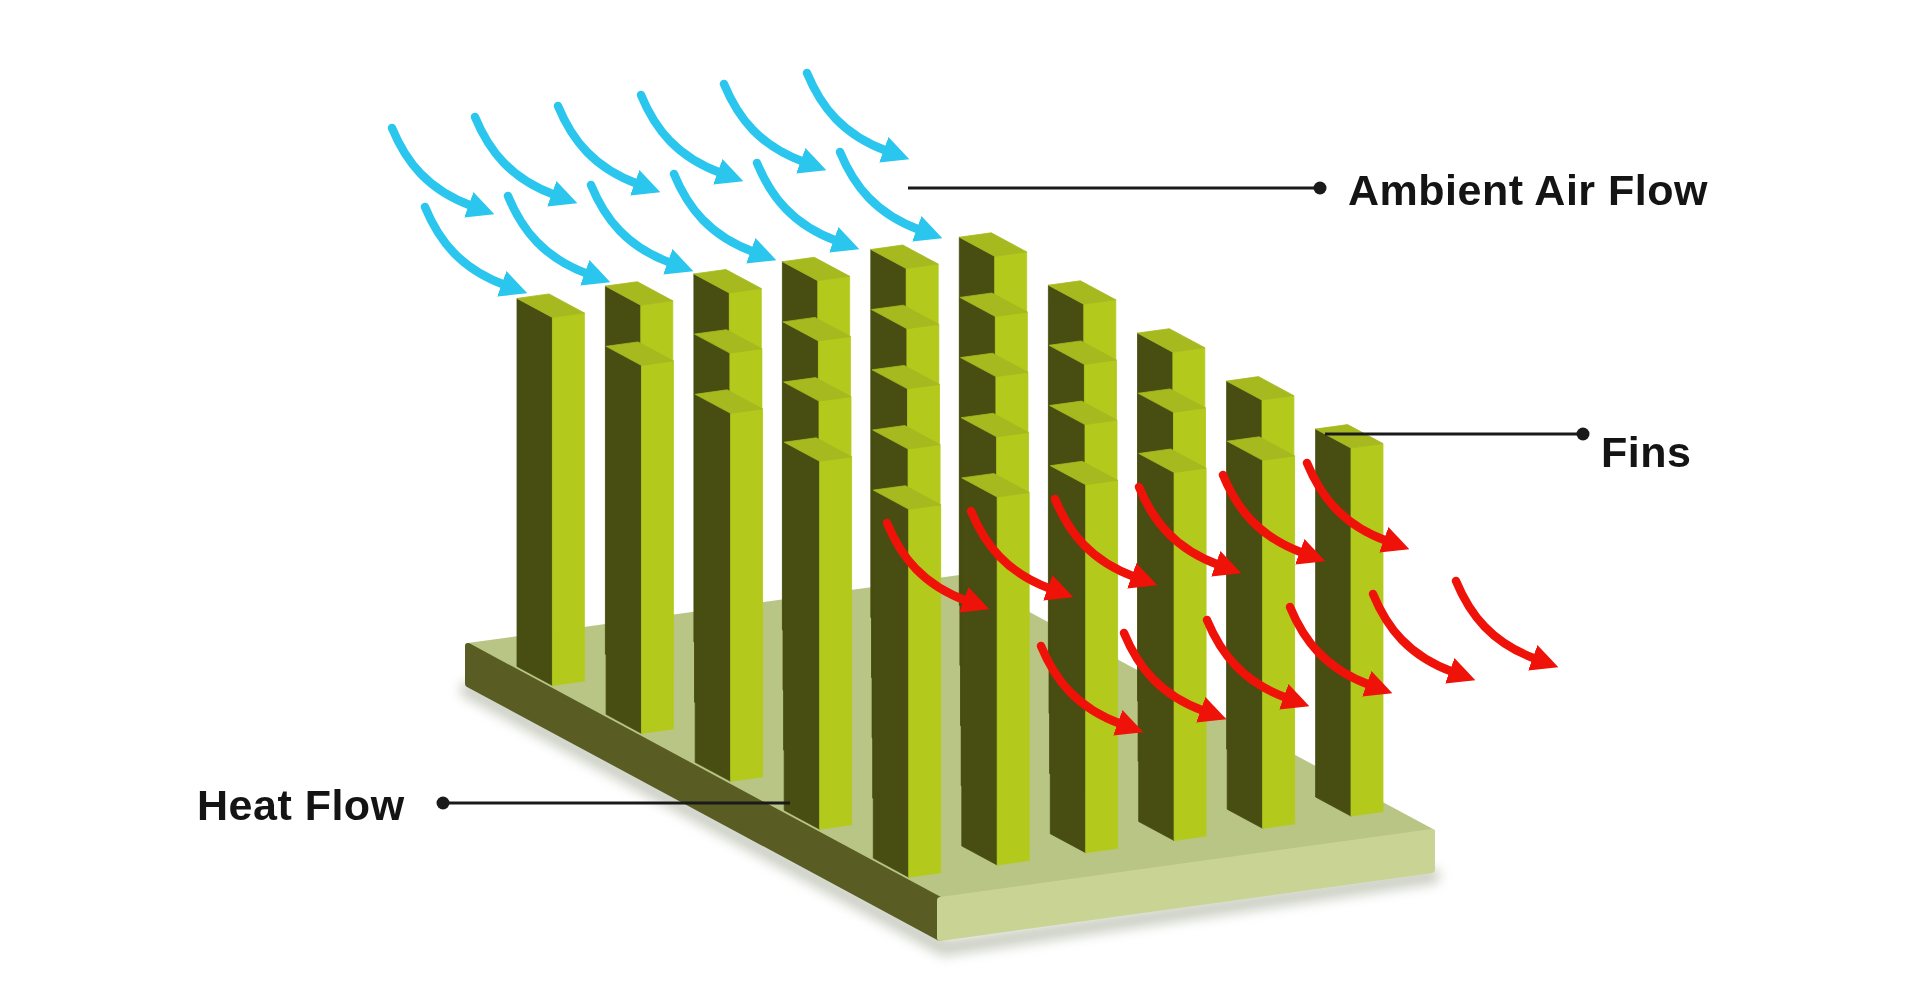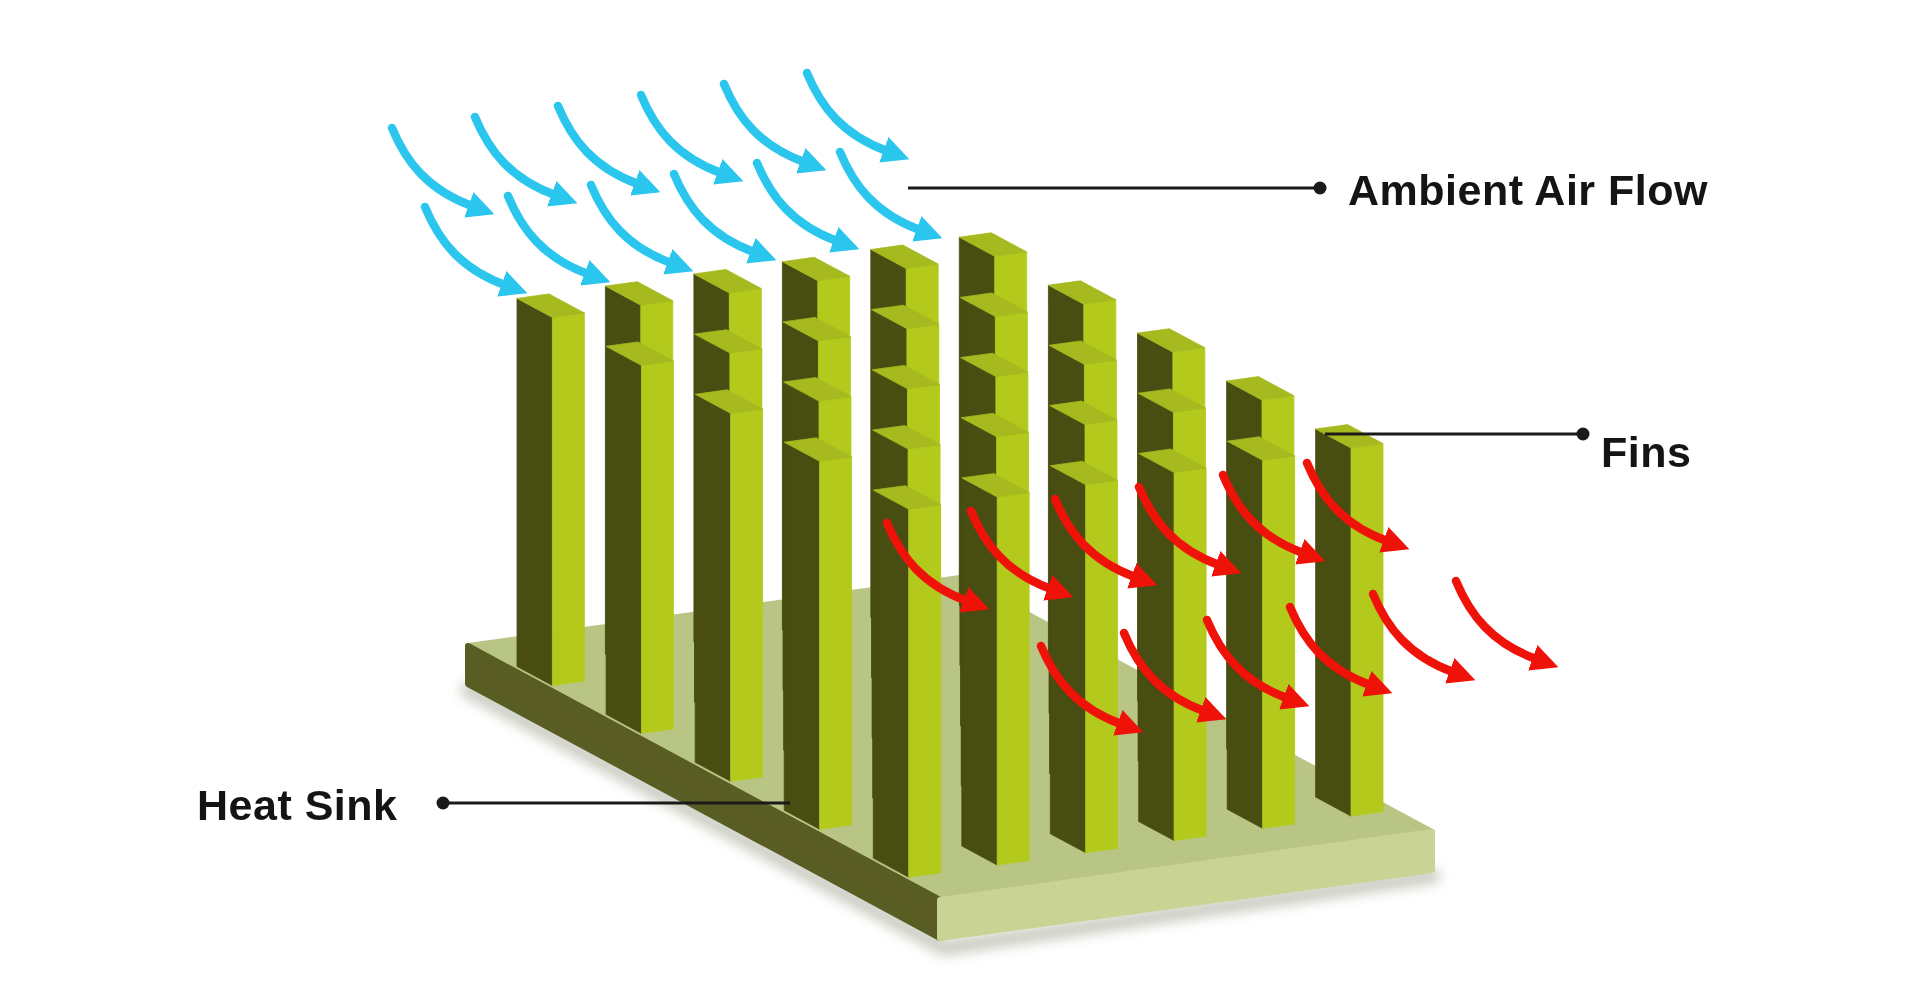--- a/index.html
+++ b/index.html
@@ -251,14 +251,14 @@
           <line x1="443" y1="803" x2="790" y2="803" stroke="#1a1a1a" stroke-width="3"></line>
           <circle cx="443" cy="803" r="6.5" fill="#1a1a1a"></circle>
         </g>
       </g>
     </svg>
 
   <div class="diagram-label label-ambient">Ambient Air Flow</div>
 
   <div class="diagram-label label-fins">Fins</div>
 
-  <div class="diagram-label label-heatsink">Heat Sink</div>
+  <div class="diagram-label label-heatsink">Heat Flow</div>
 </div>
 
 </body></html>

